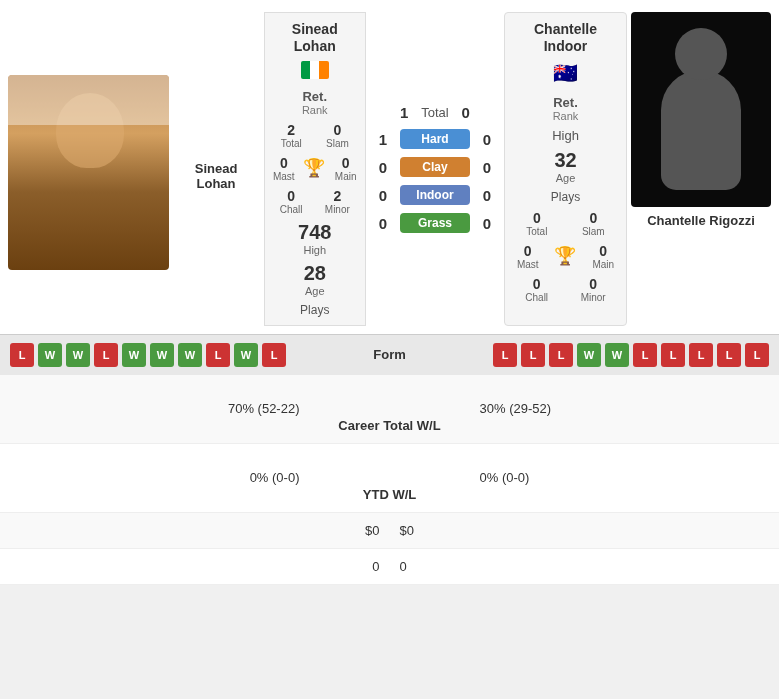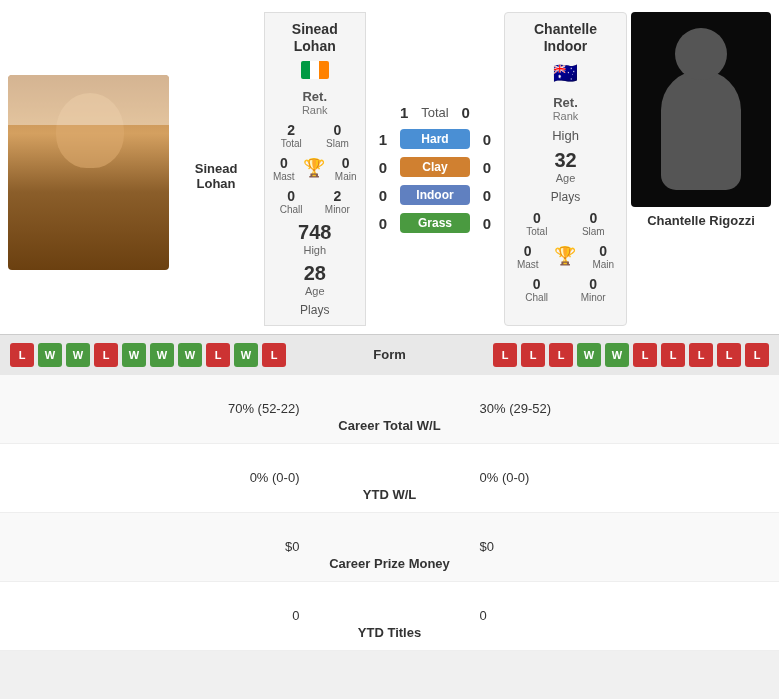--- a/index.html
+++ b/index.html
@@ -507,23 +507,21 @@
         <div class="stat-middle-label">Career Total W/L</div>
         <div class="stat-p2">30% (29-52)</div>
       </div>
       <div class="stat-row">
         <div class="stat-p1">0% (0-0)</div>
         <div class="stat-middle-label">YTD W/L</div>
         <div class="stat-p2">0% (0-0)</div>
       </div>
       <div class="stat-row">
         <div class="stat-p1">$0</div>
-        <div class="stat-middle-label">Career Prize Money</div>
         <div class="stat-p2">$0</div>
       </div>
       <div class="stat-row">
         <div class="stat-p1">0</div>
-        <div class="stat-middle-label">YTD Titles</div>
         <div class="stat-p2">0</div>
       </div>
     </div>
 
 </div>
 
 </body></html>

